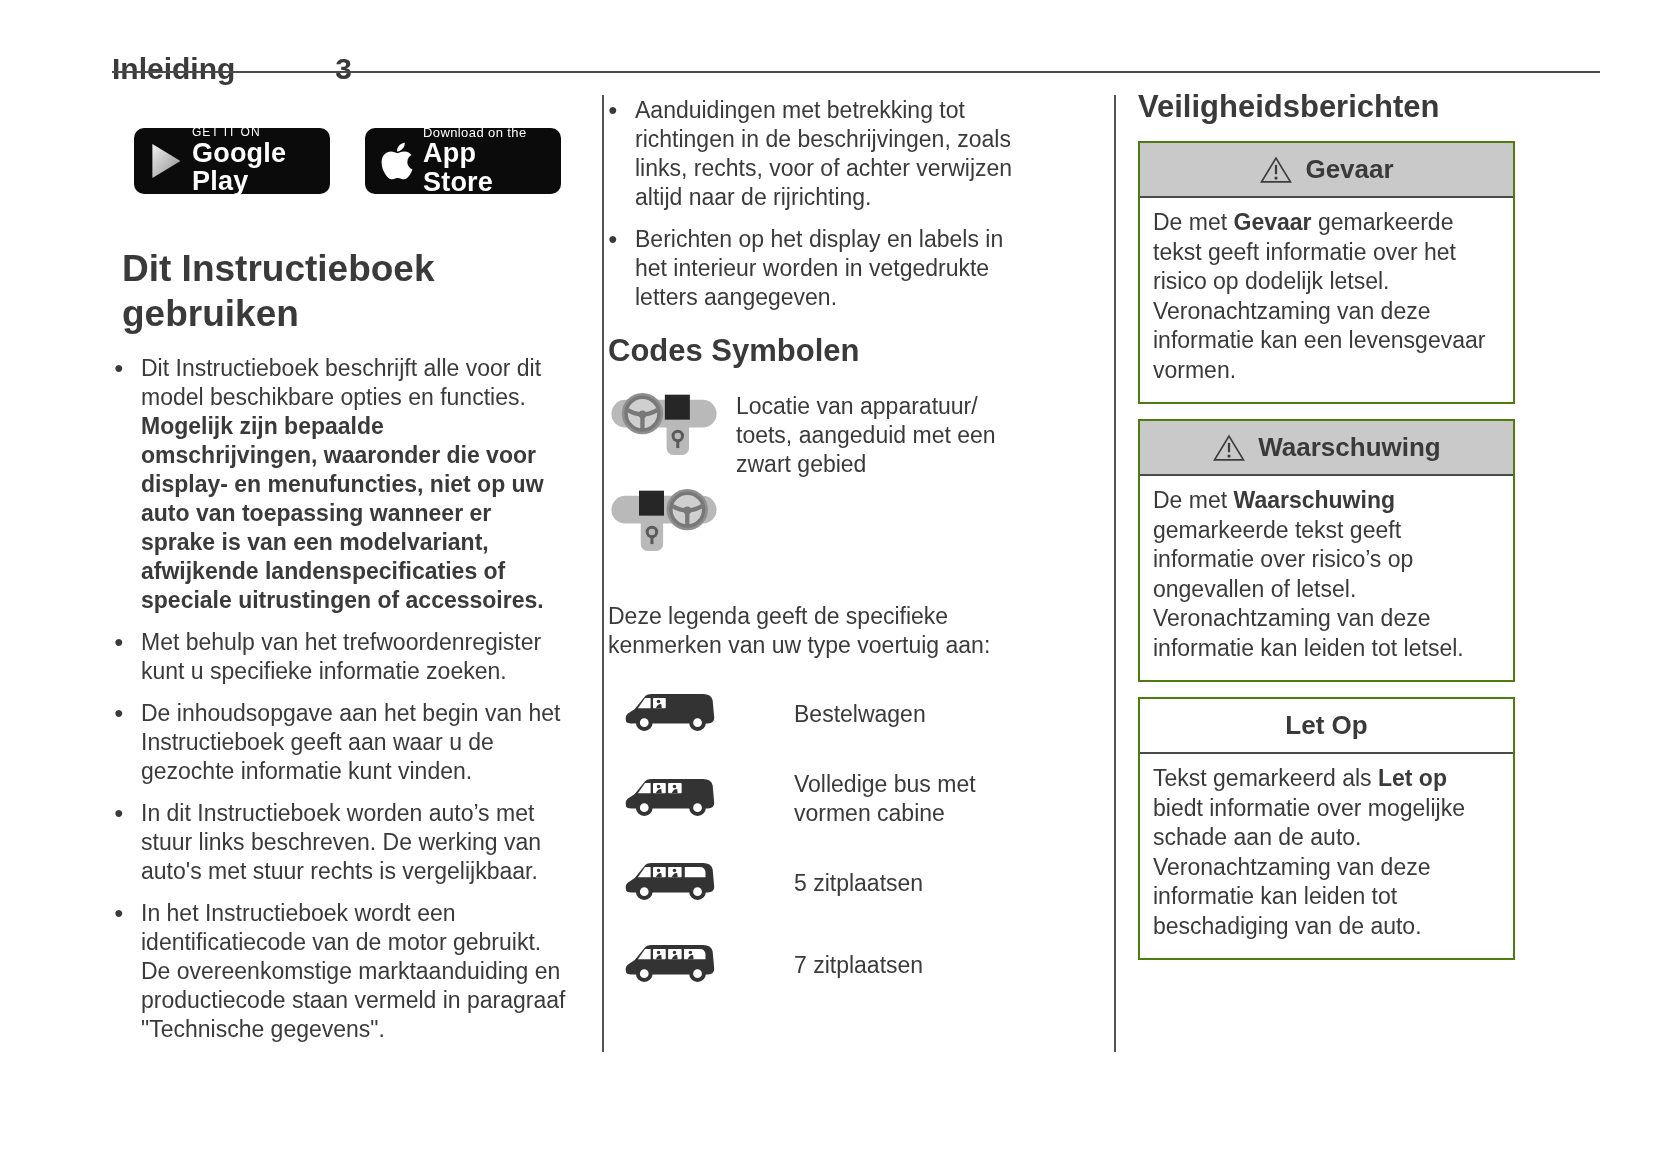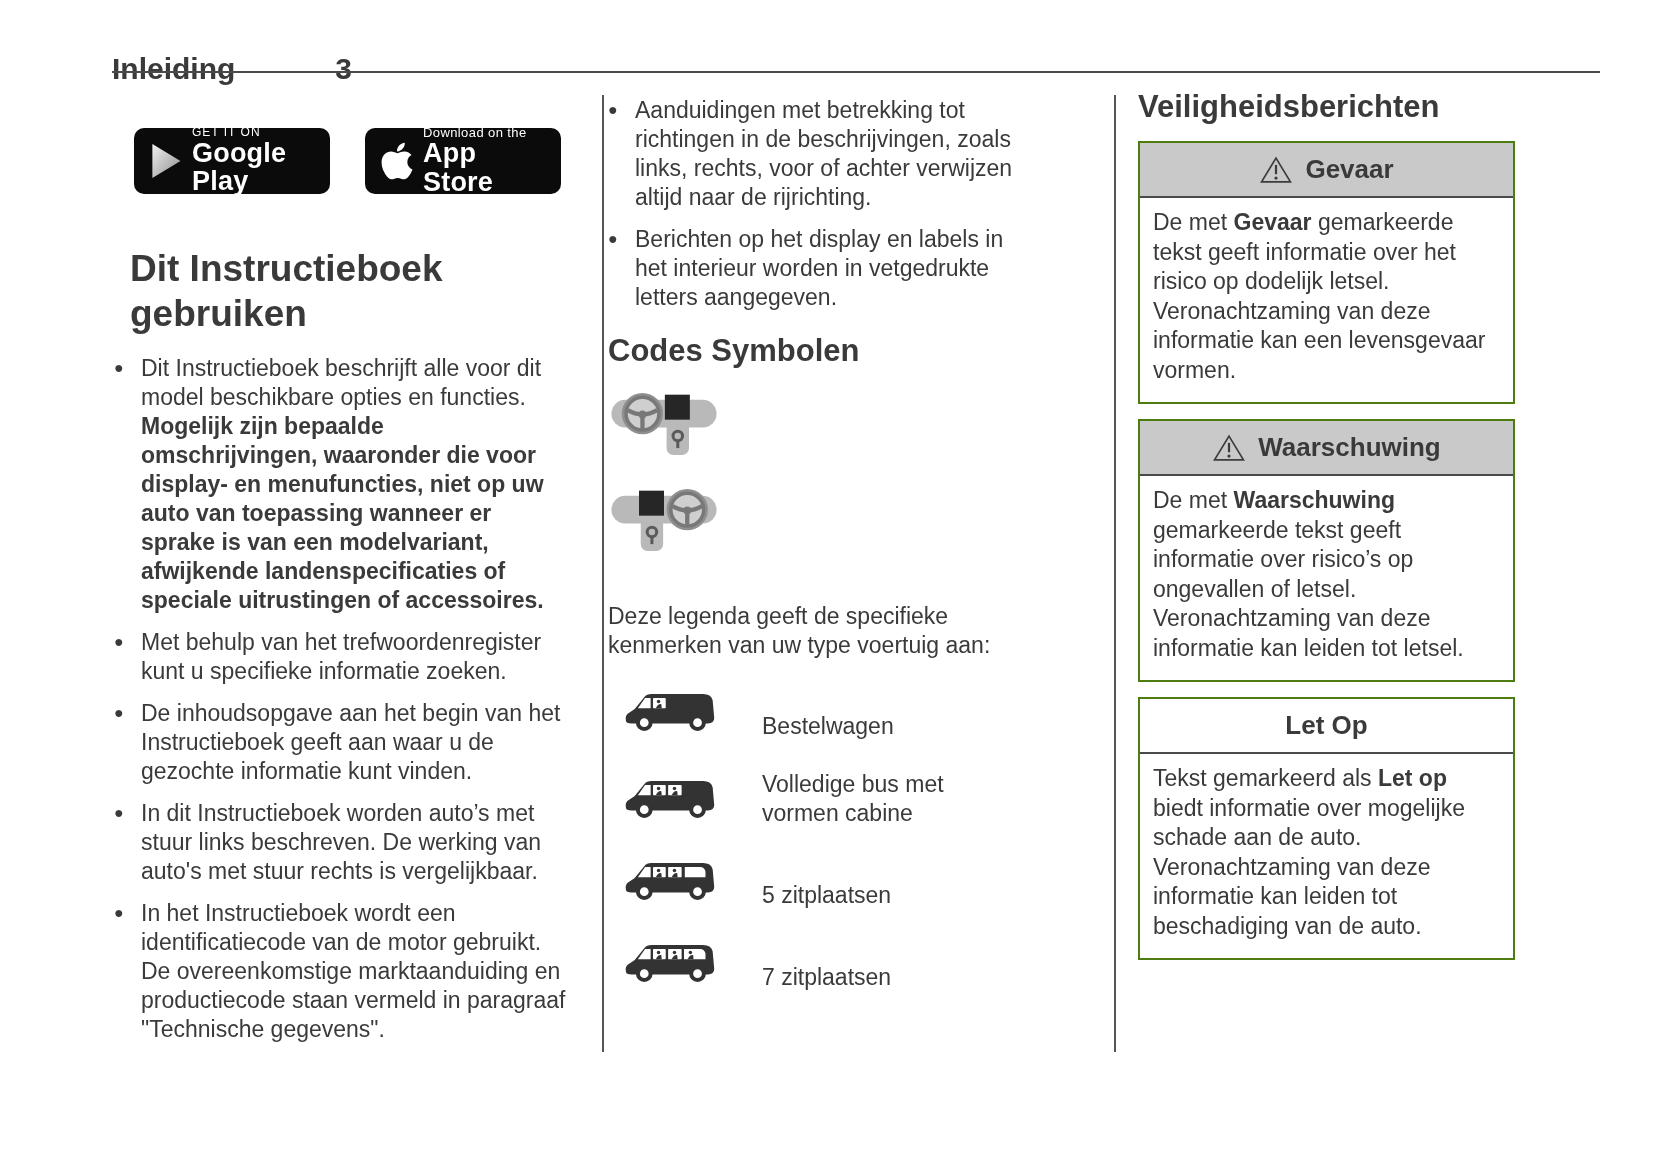--- a/index.html
+++ b/index.html
@@ -24,35 +24,35 @@
   
   .badges{display:flex;margin-left:20px;}
   .badge{background:#0b0b0b;border-radius:10px;height:66px;width:196px;display:flex;align-items:center;color:#fff;box-sizing:border-box;padding:0 10px;}
   .badge + .badge{margin-left:35px;}
   .badge .bicon{flex:none;display:flex;align-items:center;justify-content:center;width:44px;}
   .badge .btxt{display:flex;flex-direction:column;line-height:1.05;margin-left:4px;}
   .badge .tagline{font-size:13px;letter-spacing:.4px;}
   .badge .gp-tag{font-size:12px;letter-spacing:1px;}
   .badge .store{font-size:27px;font-weight:bold;letter-spacing:.2px;}
   
-  .h1{font-size:37px;line-height:45px;font-weight:bold;margin:52px 0 18px 16px;color:#3a3a3a;}
+  .h1{font-size:37px;line-height:45px;font-weight:bold;margin:52px 0 18px 8px;color:#3a3a3a;}
   .h2{font-size:31px;line-height:38px;font-weight:bold;margin:0 0 14px 0;color:#3a3a3a;}
   .body-text,.blist li,.wbox-body{font-size:23px;line-height:29px;}
   .blist{list-style:none;margin:0;padding:0;}
   .blist li{position:relative;padding-left:27px;margin-bottom:13px;}
   .blist li::before{content:"\25CF";position:absolute;left:0;top:-1px;font-size:16px;}
   .bold-run{font-weight:bold;}
   
   .sym-row{display:flex;margin-top:4px;}
   .sym-icons{display:flex;flex-direction:column;flex:none;width:112px;}
   .sym-icons svg + svg{margin-top:4px;}
   .sym-caption{font-size:23px;line-height:29px;width:288px;margin-left:16px;padding-top:8px;}
   .legend-intro{margin-top:30px;}
   .legend{margin-top:26px;}
-  .legend-row{display:flex;align-items:flex-end;margin-bottom:27px;margin-left:14px;}
+  .legend-row{display:flex;align-items:center;margin-bottom:27px;margin-left:14px;gap:32px;}
   .legend-row .licon{flex:none;width:100px;}
   .legend-row .llabel{font-size:23px;line-height:29px;margin-left:40px;max-width:290px;padding-top:2px;}
   
   .wbox{border:2px solid #4d7c0f;margin-top:15px;background:#fff;}
   .wbox-header{border-bottom:2px solid #4a4a4a;display:flex;align-items:center;justify-content:center;font-weight:bold;font-size:26px;height:55px;box-sizing:border-box;color:#3a3a3a;}
   .wbox-header.gray{background:#c9c9c9;}
   .wbox-header .wicon{margin-right:12px;display:flex;align-items:center;}
   .wbox-body{padding:10px 13px 17px 13px;line-height:29.5px;}
 </style>
 </head>
@@ -142,20 +142,21 @@
         <circle cx="92" cy="34" r="19" fill="#cfcfcf"></circle>
         <circle cx="92" cy="34" r="19" fill="none" stroke="#787878" stroke-width="4"></circle>
         <path d="M75 30 Q92 40 109 30" fill="none" stroke="#787878" stroke-width="5"></path>
         <line x1="92" y1="36" x2="92" y2="52" stroke="#787878" stroke-width="5"></line>
         <circle cx="92" cy="35" r="4.5" fill="#787878"></circle>
         <rect x="38" y="42" width="26" height="40" rx="8" fill="#b9b9b9"></rect>
         <circle cx="51" cy="60" r="5.5" fill="none" stroke="#5a5a5a" stroke-width="3.5"></circle>
         <line x1="51" y1="65" x2="51" y2="74" stroke="#5a5a5a" stroke-width="3.5"></line>
       </svg>
     </div>
+    <div class="sym-caption">Locatie van apparatuur/ toets, aangeduid met een zwart gebied</div>
   </div>
 
   <div class="body-text legend-intro">Deze legenda geeft de specifieke kenmerken van uw type voertuig aan:</div>
 
   <div class="legend">
 
     <div class="legend-row">
       <span class="licon">
         <svg width="97" height="51" viewBox="0 0 122 64">
           <path d="M5 44 Q3 36 10 33 L16 29 L28 14 Q31 10 37 10 L102 10 Q112 10 114 18 L116 40 Q116 47 108 47 L12 47 Q5 47 5 44 Z" fill="#333"></path>

